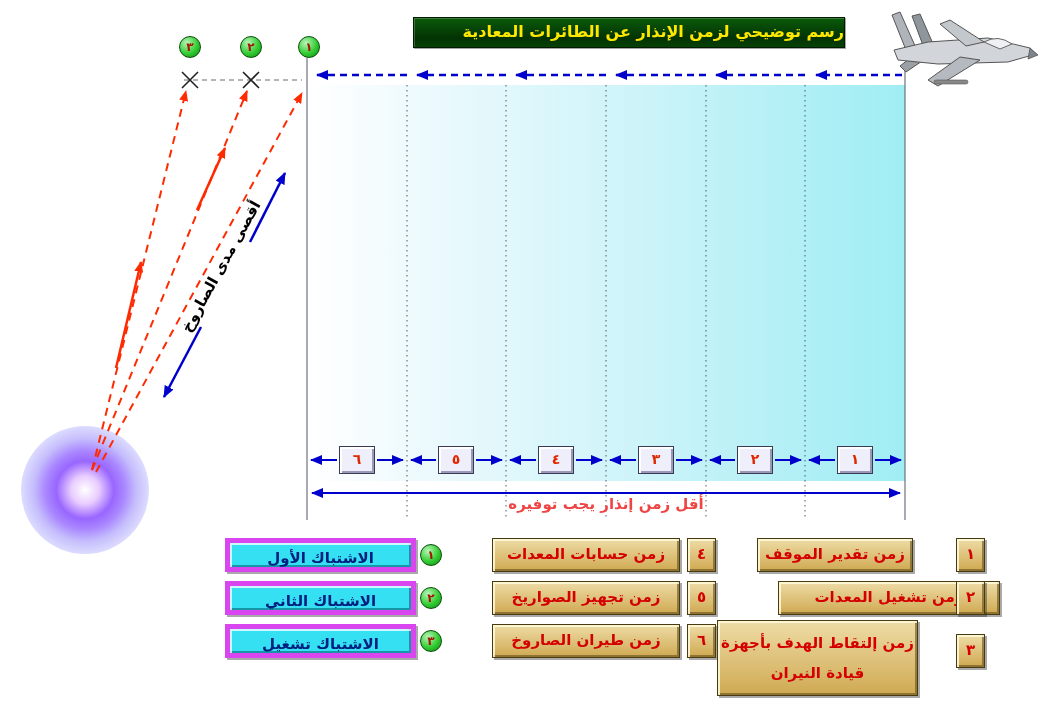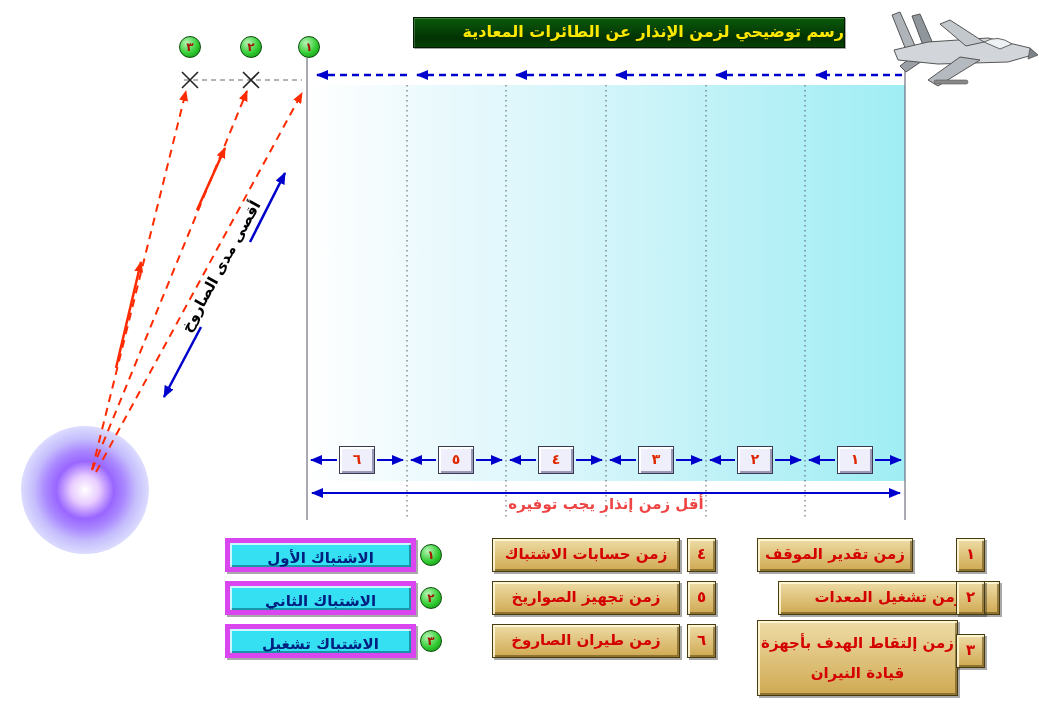--- a/index.html
+++ b/index.html
@@ -168,27 +168,27 @@
   <div class="min-warning-label">أقل زمن إنذار يجب توفيره</div>
   <div class="range-label">أقصى مدى الصاروخ</div>
 
   <div class="cyan-box" style="left:225px;top:538px">الاشتباك الأول</div>
   <div class="gcircle" style="left:420px;top:544px">١</div>
   <div class="cyan-box" style="left:225px;top:581px">الاشتباك الثاني</div>
   <div class="gcircle" style="left:420px;top:587px">٢</div>
   <div class="cyan-box" style="left:225px;top:624px">الاشتباك تشغيل</div>
   <div class="gcircle" style="left:420px;top:630px">٣</div>
 
-  <div class="tan-box" style="left:492px;top:538px;width:188px">زمن حسابات الاشتباك</div>
+  <div class="tan-box" style="left:492px;top:538px;width:188px">زمن حسابات المعدات</div>
   <div class="tan-box tan-num" style="left:687px;top:538px">٤</div>
   <div class="tan-box" style="left:492px;top:581px;width:188px">زمن تجهيز الصواريخ</div>
   <div class="tan-box tan-num" style="left:687px;top:581px">٥</div>
   <div class="tan-box" style="left:492px;top:624px;width:188px">زمن طيران الصاروخ</div>
   <div class="tan-box tan-num" style="left:687px;top:624px">٦</div>
 
   <div class="tan-box" style="left:757px;top:538px;width:156px">زمن تقدير الموقف</div>
   <div class="tan-box tan-num" style="left:956px;top:538px">١</div>
   <div class="tan-box" style="left:778px;top:581px;width:222px">زمن تشغيل المعدات</div>
   <div class="tan-box tan-num" style="left:956px;top:581px">٢</div>
-  <div class="tan-box tan-tall" style="left:757px;top:620px;width:201px">زمن إلتقاط الهدف بأجهزة قيادة النيران</div>
+  <div class="tan-box tan-tall" style="left:717px;top:620px;width:201px">زمن إلتقاط الهدف بأجهزة قيادة النيران</div>
   <div class="tan-box tan-num" style="left:956px;top:634px">٣</div>
 
 </div>
 
 </body></html>

